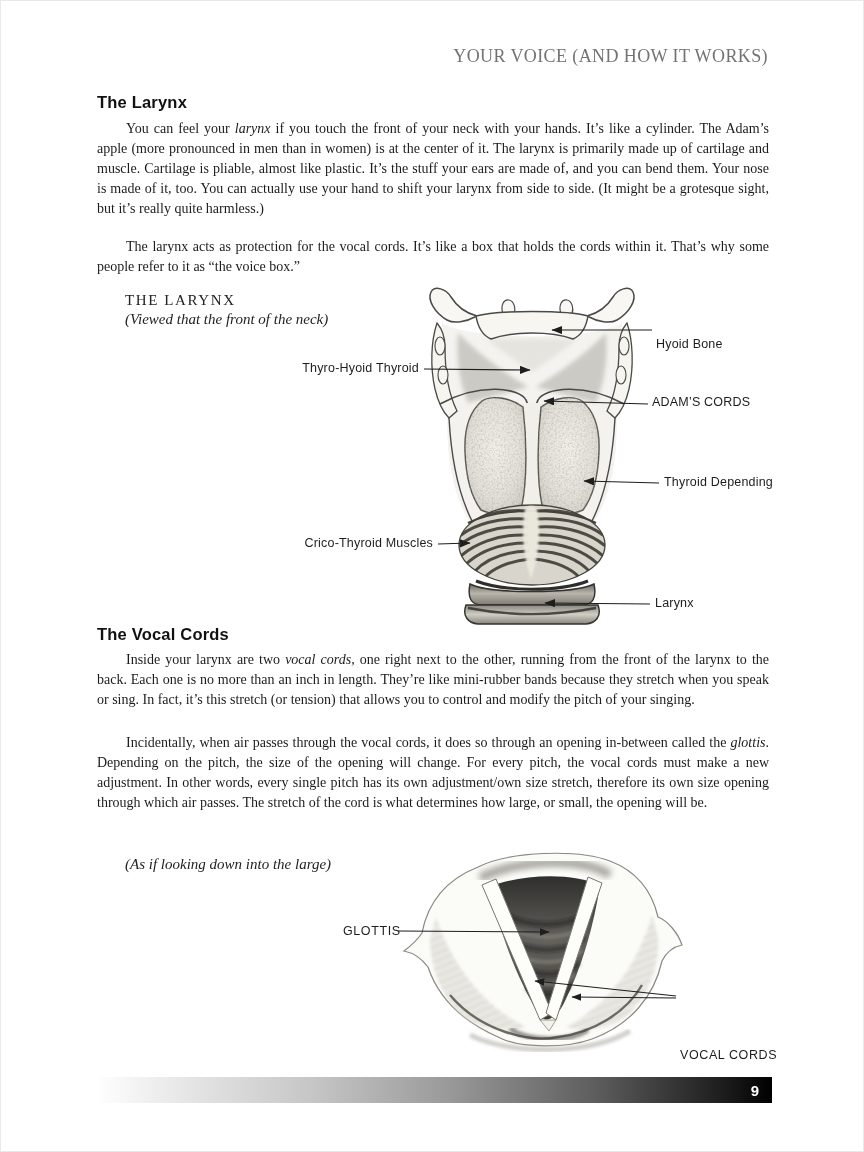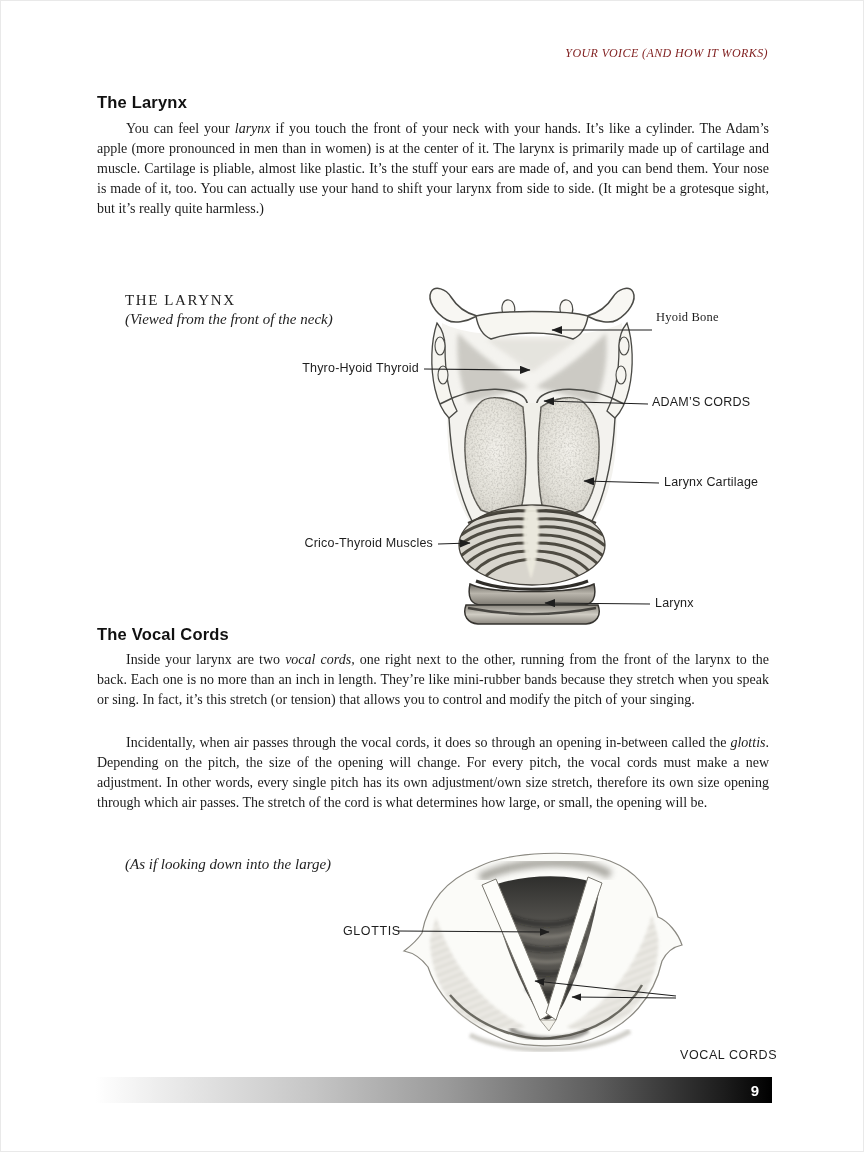--- a/index.html
+++ b/index.html
@@ -1,19 +1,19 @@
 <!DOCTYPE html>
 <html><head>
 <meta charset="utf-8">
 <style>
   html,body{margin:0;padding:0;background:#ffffff;}
   .page{position:relative;width:864px;height:1152px;background:#fff;overflow:hidden;
         font-family:"Liberation Serif",serif;color:#1b1b1b;box-shadow:inset 0 0 0 1px #e9e9e9;}
   .abs{position:absolute;}
-  .running-head{left:97px;top:46px;width:671px;text-align:right;font-size:12px;letter-spacing:.4px;color:#7f1d1d;font-style:italic;}
+  .running-head{left:97px;top:46px;width:671px;text-align:right;font-size:18px;letter-spacing:.4px;color:#737373;}
   .h-sans{font-family:"Liberation Sans",sans-serif;font-weight:bold;font-size:16.5px;color:#111;letter-spacing:.2px;}
   .body-para{width:672px;font-size:14px;line-height:20px;text-align:justify;text-indent:29px;}
   .body-para i{font-style:italic;}
   .fig-title{font-size:15px;letter-spacing:1.6px;color:#222;}
   .fig-sub{font-size:15px;font-style:italic;color:#222;}
   .fig-label{font-family:"Liberation Sans",sans-serif;font-size:12.5px;color:#1d1d1d;white-space:nowrap;letter-spacing:.2px;}
   .footer-bar{left:95px;top:1077px;width:677px;height:26px;
       background:linear-gradient(90deg,#ffffff 0%,#ececec 10%,#c6c6c6 32%,#9a9a9a 52%,#5d5d5d 74%,#1c1c1c 93%,#000 100%);
       display:flex;align-items:center;justify-content:flex-end;}
   .page-num{font-family:"Liberation Sans",sans-serif;font-weight:bold;font-size:15px;color:#fff;padding-right:13px;}
@@ -21,23 +21,24 @@
 </style>
 </head>
 <body>
 
 <div class="page">
 
   <div class="abs running-head">YOUR VOICE (AND HOW IT WORKS)</div>
 
   <div class="abs h-sans" style="left:97px;top:93px;">The Larynx</div>
   <div class="abs body-para" style="left:97px;top:119px;"><span>You can feel your </span><i>larynx</i><span> if you touch the front of your neck with your hands. It’s like a cylinder. The Adam’s apple (more pronounced in men than in women) is at the center of it. The larynx is primarily made up of cartilage and muscle. Cartilage is pliable, almost like plastic. It’s the stuff your ears are made of, and you can bend them. Your nose is made of it, too. You can actually use your hand to shift your larynx from side to side. (It might be a grotesque sight, but it’s really quite harmless.)</span></div>
+  <div class="abs body-para" style="left:97px;top:237px;"><span>The larynx acts as protection for the vocal cords. It’s like a box that holds the cords within it. That’s why some people refer to it as “the voice box.”</span></div>
 
   <div class="abs fig-title" style="left:125px;top:292px;">THE LARYNX</div>
-  <div class="abs fig-sub" style="left:125px;top:311px;">(Viewed from the front of the neck)</div>
+  <div class="abs fig-sub" style="left:125px;top:311px;">(Viewed that the front of the neck)</div>
 
   <svg class="abs" style="left:290px;top:283px;" width="490" height="345" viewBox="0 0 490 345">
     <defs>
       <radialGradient id="plateG" cx="50%" cy="45%" r="70%">
         <stop offset="0%" stop-color="#f2f0ea"></stop>
           <stop offset="60%" stop-color="#e3e1d9"></stop>
           <stop offset="100%" stop-color="#c9c6bd"></stop>
       </radialGradient>
       <linearGradient id="trach1" x1="0" y1="0" x2="0" y2="1">
         <stop offset="0%" stop-color="#6e6b64"></stop>
@@ -132,24 +133,24 @@
     <g stroke="#1e1e1e" stroke-width="1.2">
       <line x1="362" y1="47" x2="262" y2="47" marker-end="url(#arr)"></line>
       <line x1="134" y1="86" x2="240" y2="87" marker-end="url(#arr)"></line>
       <line x1="358" y1="121" x2="254" y2="118" marker-end="url(#arr)"></line>
       <line x1="369" y1="200" x2="294" y2="198" marker-end="url(#arr)"></line>
       <line x1="148" y1="261" x2="180" y2="260" marker-end="url(#arr)"></line>
       <line x1="360" y1="321" x2="255" y2="320" marker-end="url(#arr)"></line>
     </g>
   </svg>
 
-  <div class="abs fig-label" style="left:656px;top:310px;font-family:Liberation Serif, serif;">Hyoid Bone</div>
+  <div class="abs fig-label" style="left:656px;top:337px;">Hyoid Bone</div>
   <div class="abs fig-label" style="right:445px;top:361px;">Thyro-Hyoid Thyroid</div>
   <div class="abs fig-label" style="left:652px;top:395px;">ADAM’S CORDS</div>
-  <div class="abs fig-label" style="left:664px;top:475px;">Larynx Cartilage</div>
+  <div class="abs fig-label" style="left:664px;top:475px;">Thyroid Depending</div>
   <div class="abs fig-label" style="right:431px;top:536px;">Crico-Thyroid Muscles</div>
   <div class="abs fig-label" style="left:655px;top:596px;">Larynx</div>
 
   <div class="abs h-sans" style="left:97px;top:625px;text-align:center;">The Vocal Cords</div>
   <div class="abs body-para" style="left:97px;top:650px;"><span>Inside your larynx are two </span><i>vocal cords,</i><span> one right next to the other, running from the front of the larynx to the back. Each one is no more than an inch in length. They’re like mini-rubber bands because they stretch when you speak or sing. In fact, it’s this stretch (or tension) that allows you to control and modify the pitch of your singing.</span></div>
   <div class="abs body-para" style="left:97px;top:733px;"><span>Incidentally, when air passes through the vocal cords, it does so through an opening in-between called the </span><i>glottis</i><span>. Depending on the pitch, the size of the opening will change. For every pitch, the vocal cords must make a new adjustment. In other words, every single pitch has its own adjustment/own size stretch, therefore its own size opening through which air passes. The stretch of the cord is what determines how large, or small, the opening will be.</span></div>
 
   <div class="abs fig-sub" style="left:125px;top:856px;">(As if looking down into the large)</div>
 
   <svg class="abs" style="left:330px;top:845px;" width="450" height="225" viewBox="0 0 450 225">

